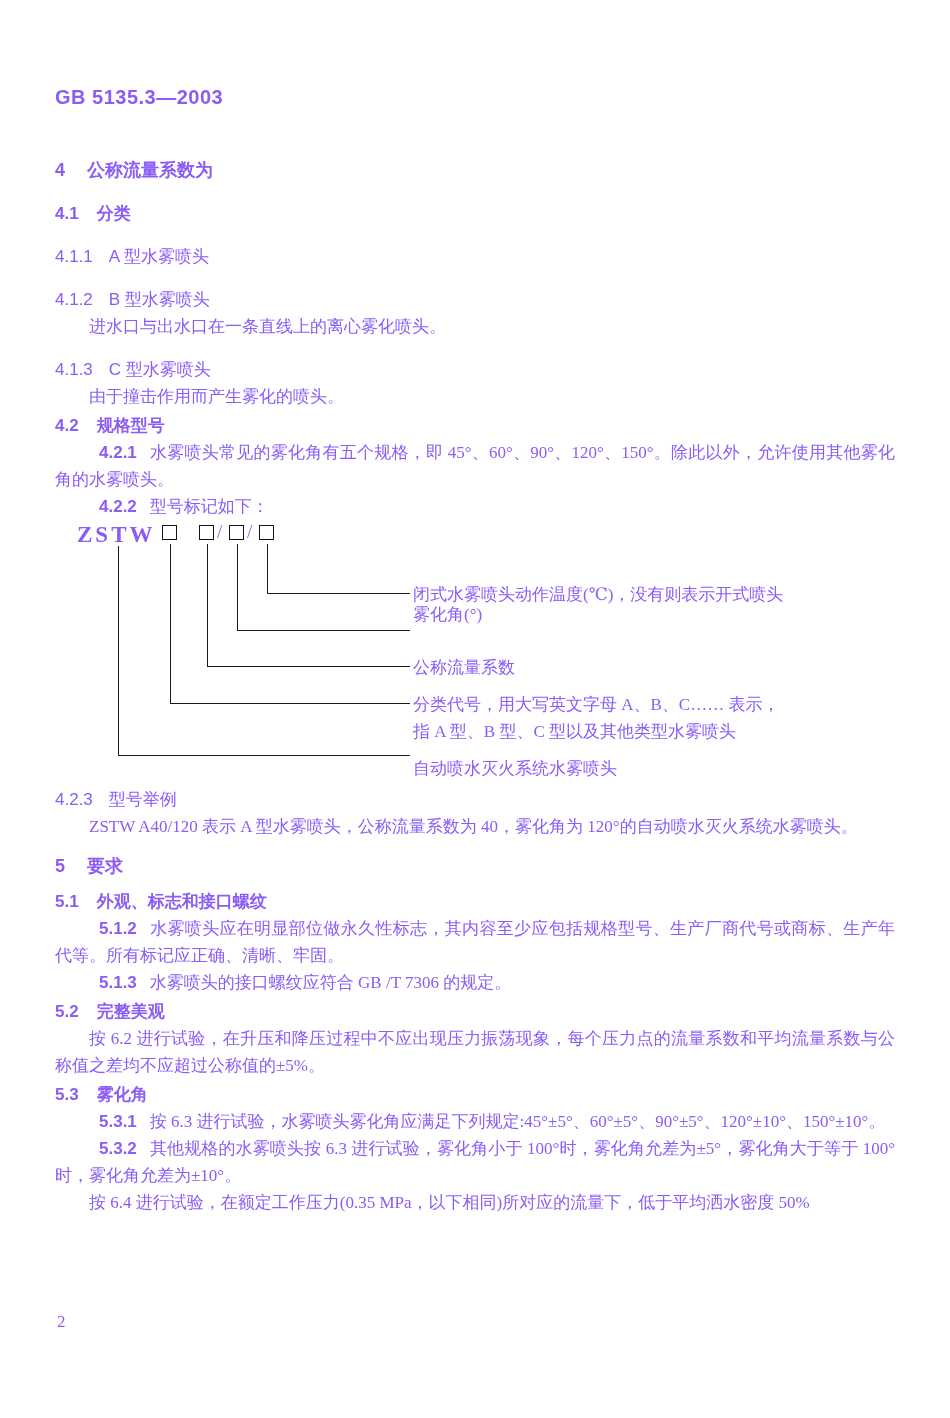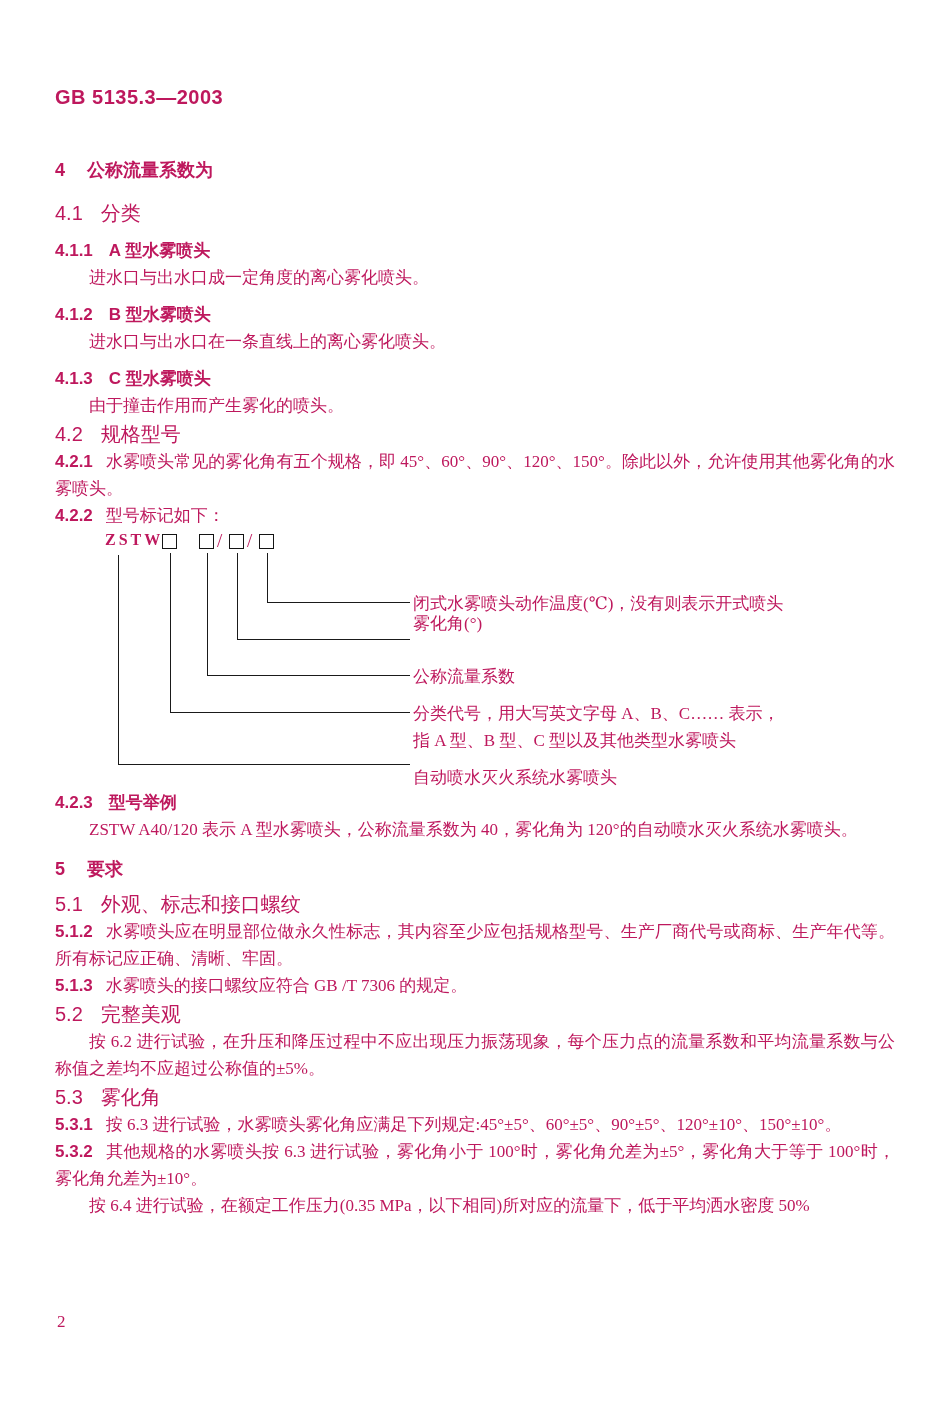--- a/index.html
+++ b/index.html
@@ -3,21 +3,21 @@
 <meta charset="utf-8">
 <style>
   * { box-sizing: border-box; }
   html, body { margin: 0; padding: 0; background: #d8d8d8; }
   .page {
     position: relative;
     width: 950px;
     height: 1418px;
     margin: 0 auto;
     background: #ffffff;
-    color: #be185d;
+    color: #8b5cf6;
     font-family: "Liberation Serif", "DejaVu Serif", serif;
     font-size: 17px;
     padding: 86px 55px 0 55px;
     overflow: hidden;
   }
   .doc-header {
     font-family: "Liberation Sans", "DejaVu Sans", sans-serif;
     font-weight: bold;
     font-size: 20px;
     letter-spacing: 0.5px;
@@ -27,53 +27,54 @@
     font-family: "Liberation Sans", "DejaVu Sans", sans-serif;
     font-weight: bold;
     font-size: 18px;
     line-height: 28px;
     margin-top: 46px;
   }
   .h1.sec5 { margin-top: 12px; }
   .h1 .num { display: inline-block; margin-right: 22px; }
   .h2 {
     font-family: "Liberation Sans", "DejaVu Sans", sans-serif;
-    font-weight: normal;
-    font-size: 20px;
+    font-weight: bold;
+    font-size: 17px;
     line-height: 27px;
     margin-top: 16px;
   }
   .h2.tight { margin-top: 2px; }
   .h2.m8 { margin-top: 8px; }
   .h2 .num { display: inline-block; margin-right: 18px; }
   .h3 {
     font-family: "Liberation Sans", "DejaVu Sans", sans-serif;
-    font-weight: bold;
+    font-weight: normal;
     font-size: 17px;
     line-height: 27px;
-    margin-top: 10px;
+    margin-top: 16px;
   }
   .h3 .num { display: inline-block; margin-right: 16px; }
   p.body {
     margin: 0;
     line-height: 27px;
     text-align: justify;
   }
   p.indent { text-indent: 2em; }
   p.clause { text-indent: 0; }
   .cnum {
     font-family: "Liberation Sans", "DejaVu Sans", sans-serif;
     font-weight: bold;
     margin-right: 13px;
+    margin-left: 44px;
   }
   
   .diagram { position: relative; height: 248px; margin-top: 2px; }
   .zstw {
-    position: absolute; left: 50px; top: 0;
-    font-weight: 600; font-size: 16px; letter-spacing: 3px;
+    position: absolute; left: 22px; top: 0;
+    font-weight: 600; font-size: 23px; letter-spacing: 3px;
   }
   .mbox {
     position: absolute; top: 3px;
     width: 15px; height: 15px;
     border: 1.6px solid #141414;
     background: #fff;
   }
   .slash { position: absolute; top: -1px; font-size: 19px; }
   .conn {
     position: absolute;
@@ -100,21 +101,20 @@
     <span class="num">4</span><span>公称流量系数为</span>
   </div>
 
   <div class="h2">
     <span class="num">4.1</span><span>分类</span>
   </div>
 
   <div class="h3">
     <span class="num">4.1.1</span><span>A 型水雾喷头</span>
   </div>
-  <p class="body indent">进水口与出水口成一定角度的离心雾化喷头。</p>
 
   <div class="h3">
     <span class="num">4.1.2</span><span>B 型水雾喷头</span>
   </div>
   <p class="body indent">进水口与出水口在一条直线上的离心雾化喷头。</p>
 
   <div class="h3">
     <span class="num">4.1.3</span><span>C 型水雾喷头</span>
   </div>
   <p class="body indent">由于撞击作用而产生雾化的喷头。</p>

